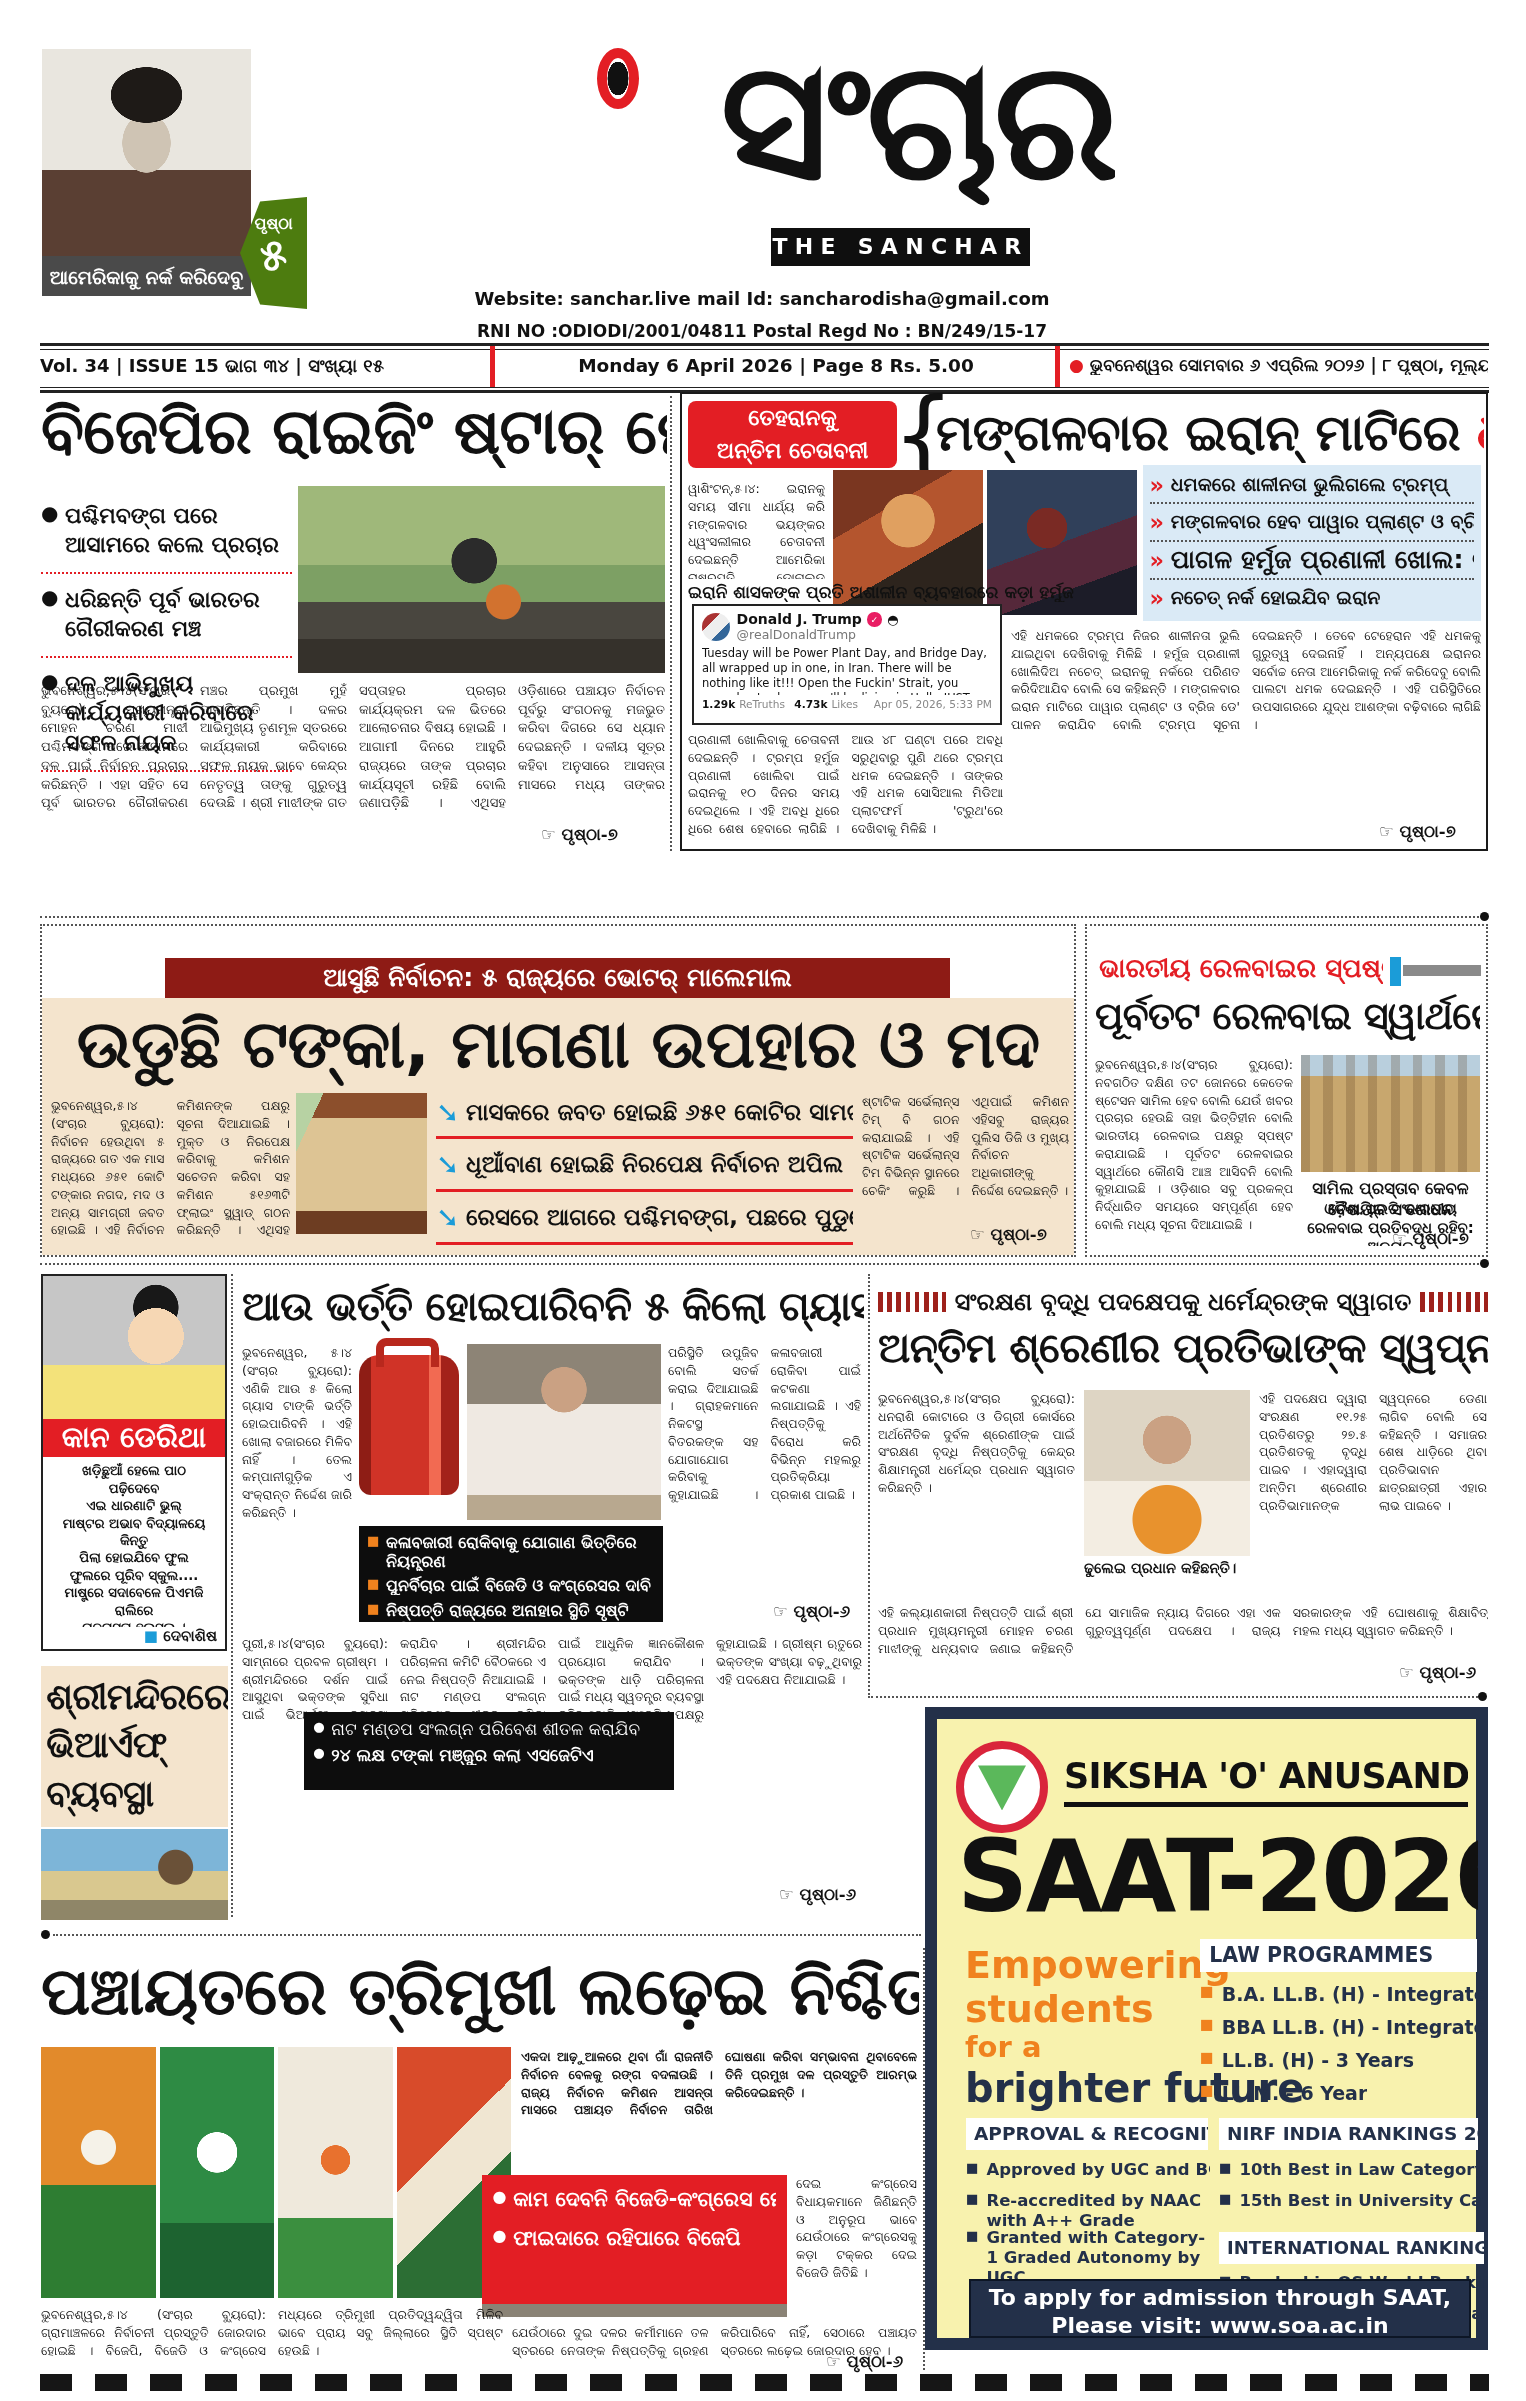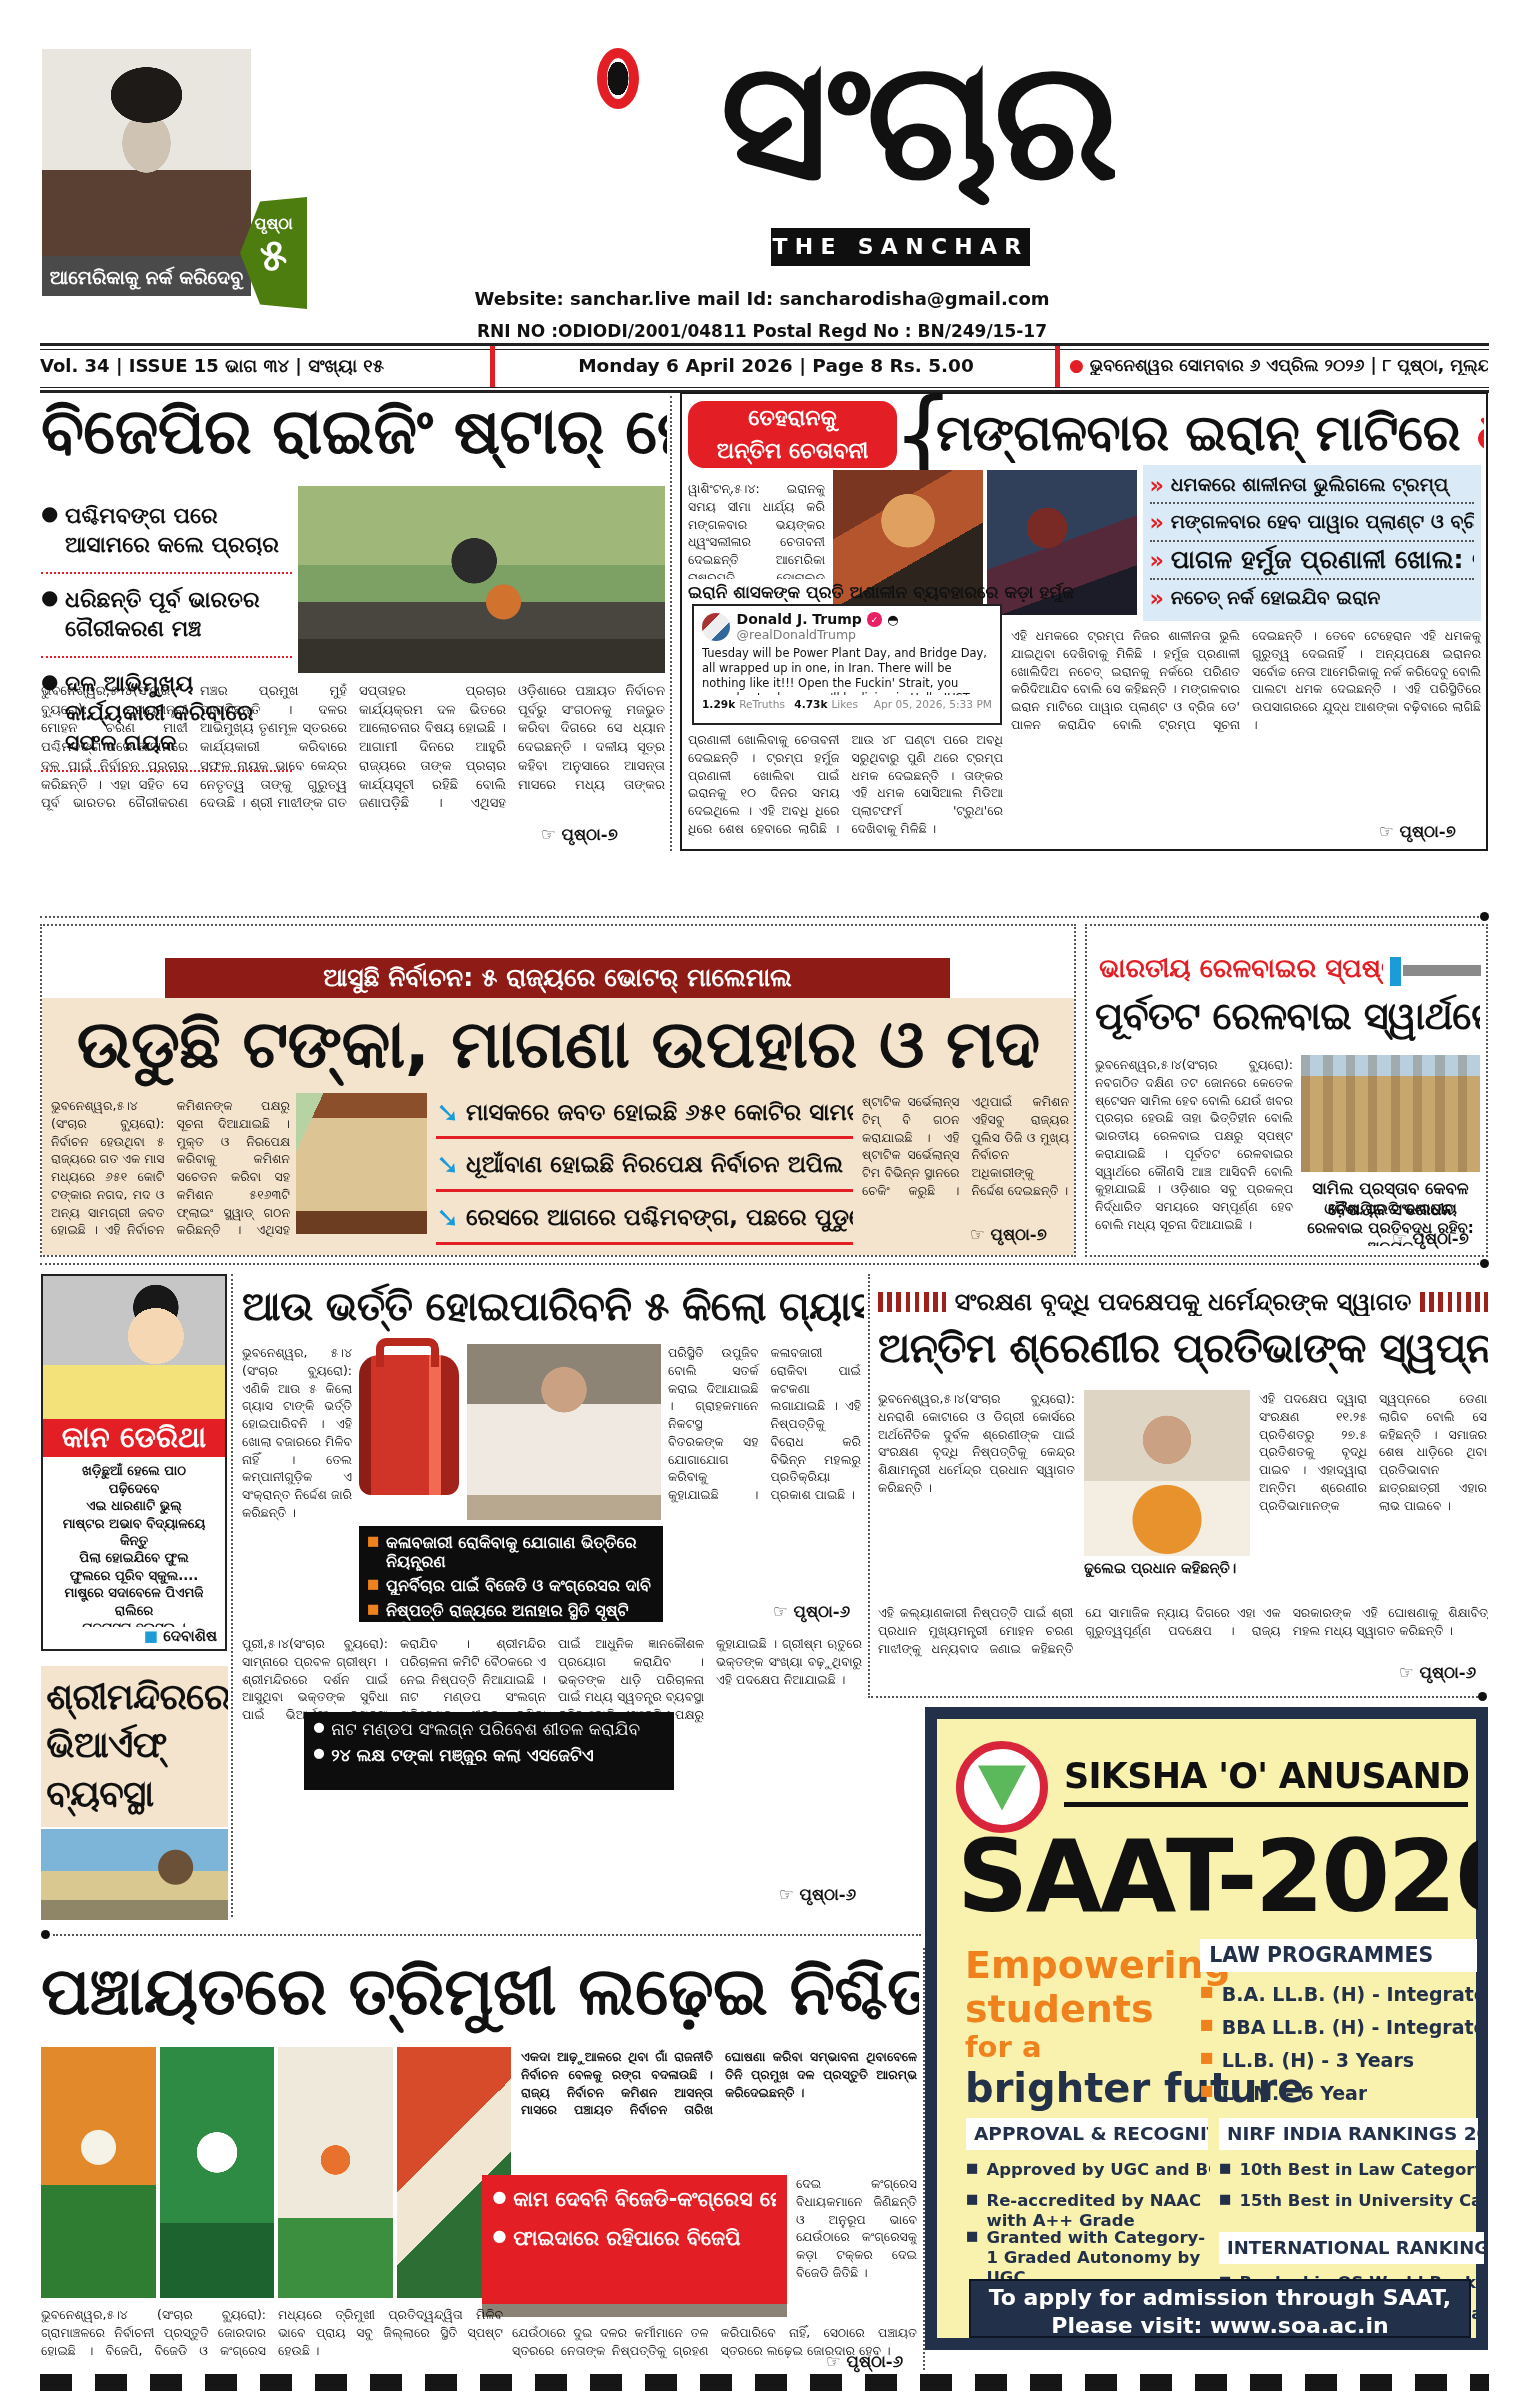--- a/index.html
+++ b/index.html
@@ -12,21 +12,21 @@
   .pre{white-space:pre-line}
   .c2{column-count:2;column-gap:12px}
   .c3{column-count:3;column-gap:12px}
   .c4{column-count:4;column-gap:12px}
   .body-txt{font-size:12.5px;line-height:1.42;text-align:justify;overflow:hidden;font-weight:500}
   .hl{font-weight:800;letter-spacing:-0.7px;overflow:hidden}
   .rule{background:#222}
   .dot-h{border-top:2.6px dotted #555;height:0}
   .dot-v{border-left:2.6px dotted #555;width:0}
   .enddot{width:9.2px;height:9.2px;border-radius:50%;background:#111}
-  .kicker-red-box{background:#e31e24;color:#fff;font-weight:800;text-align:center;border-radius:16px}
+  .kicker-red-box{background:#e31e24;color:#fff;font-weight:800;text-align:center;border-radius:8px}
   .jump{font-weight:800;font-size:16.5px;white-space:nowrap}
   .bullet-row{display:flex;align-items:flex-start;gap:6.6px}
   .redsep{background:#e31e24}
   .whitebar{background:#fff;color:#233049;font-weight:800}
   .aditem{display:flex;gap:8px;align-items:flex-start;font-weight:700;color:#233049}
 </style>
 </head>
 <body>
 
 <div id="page">

